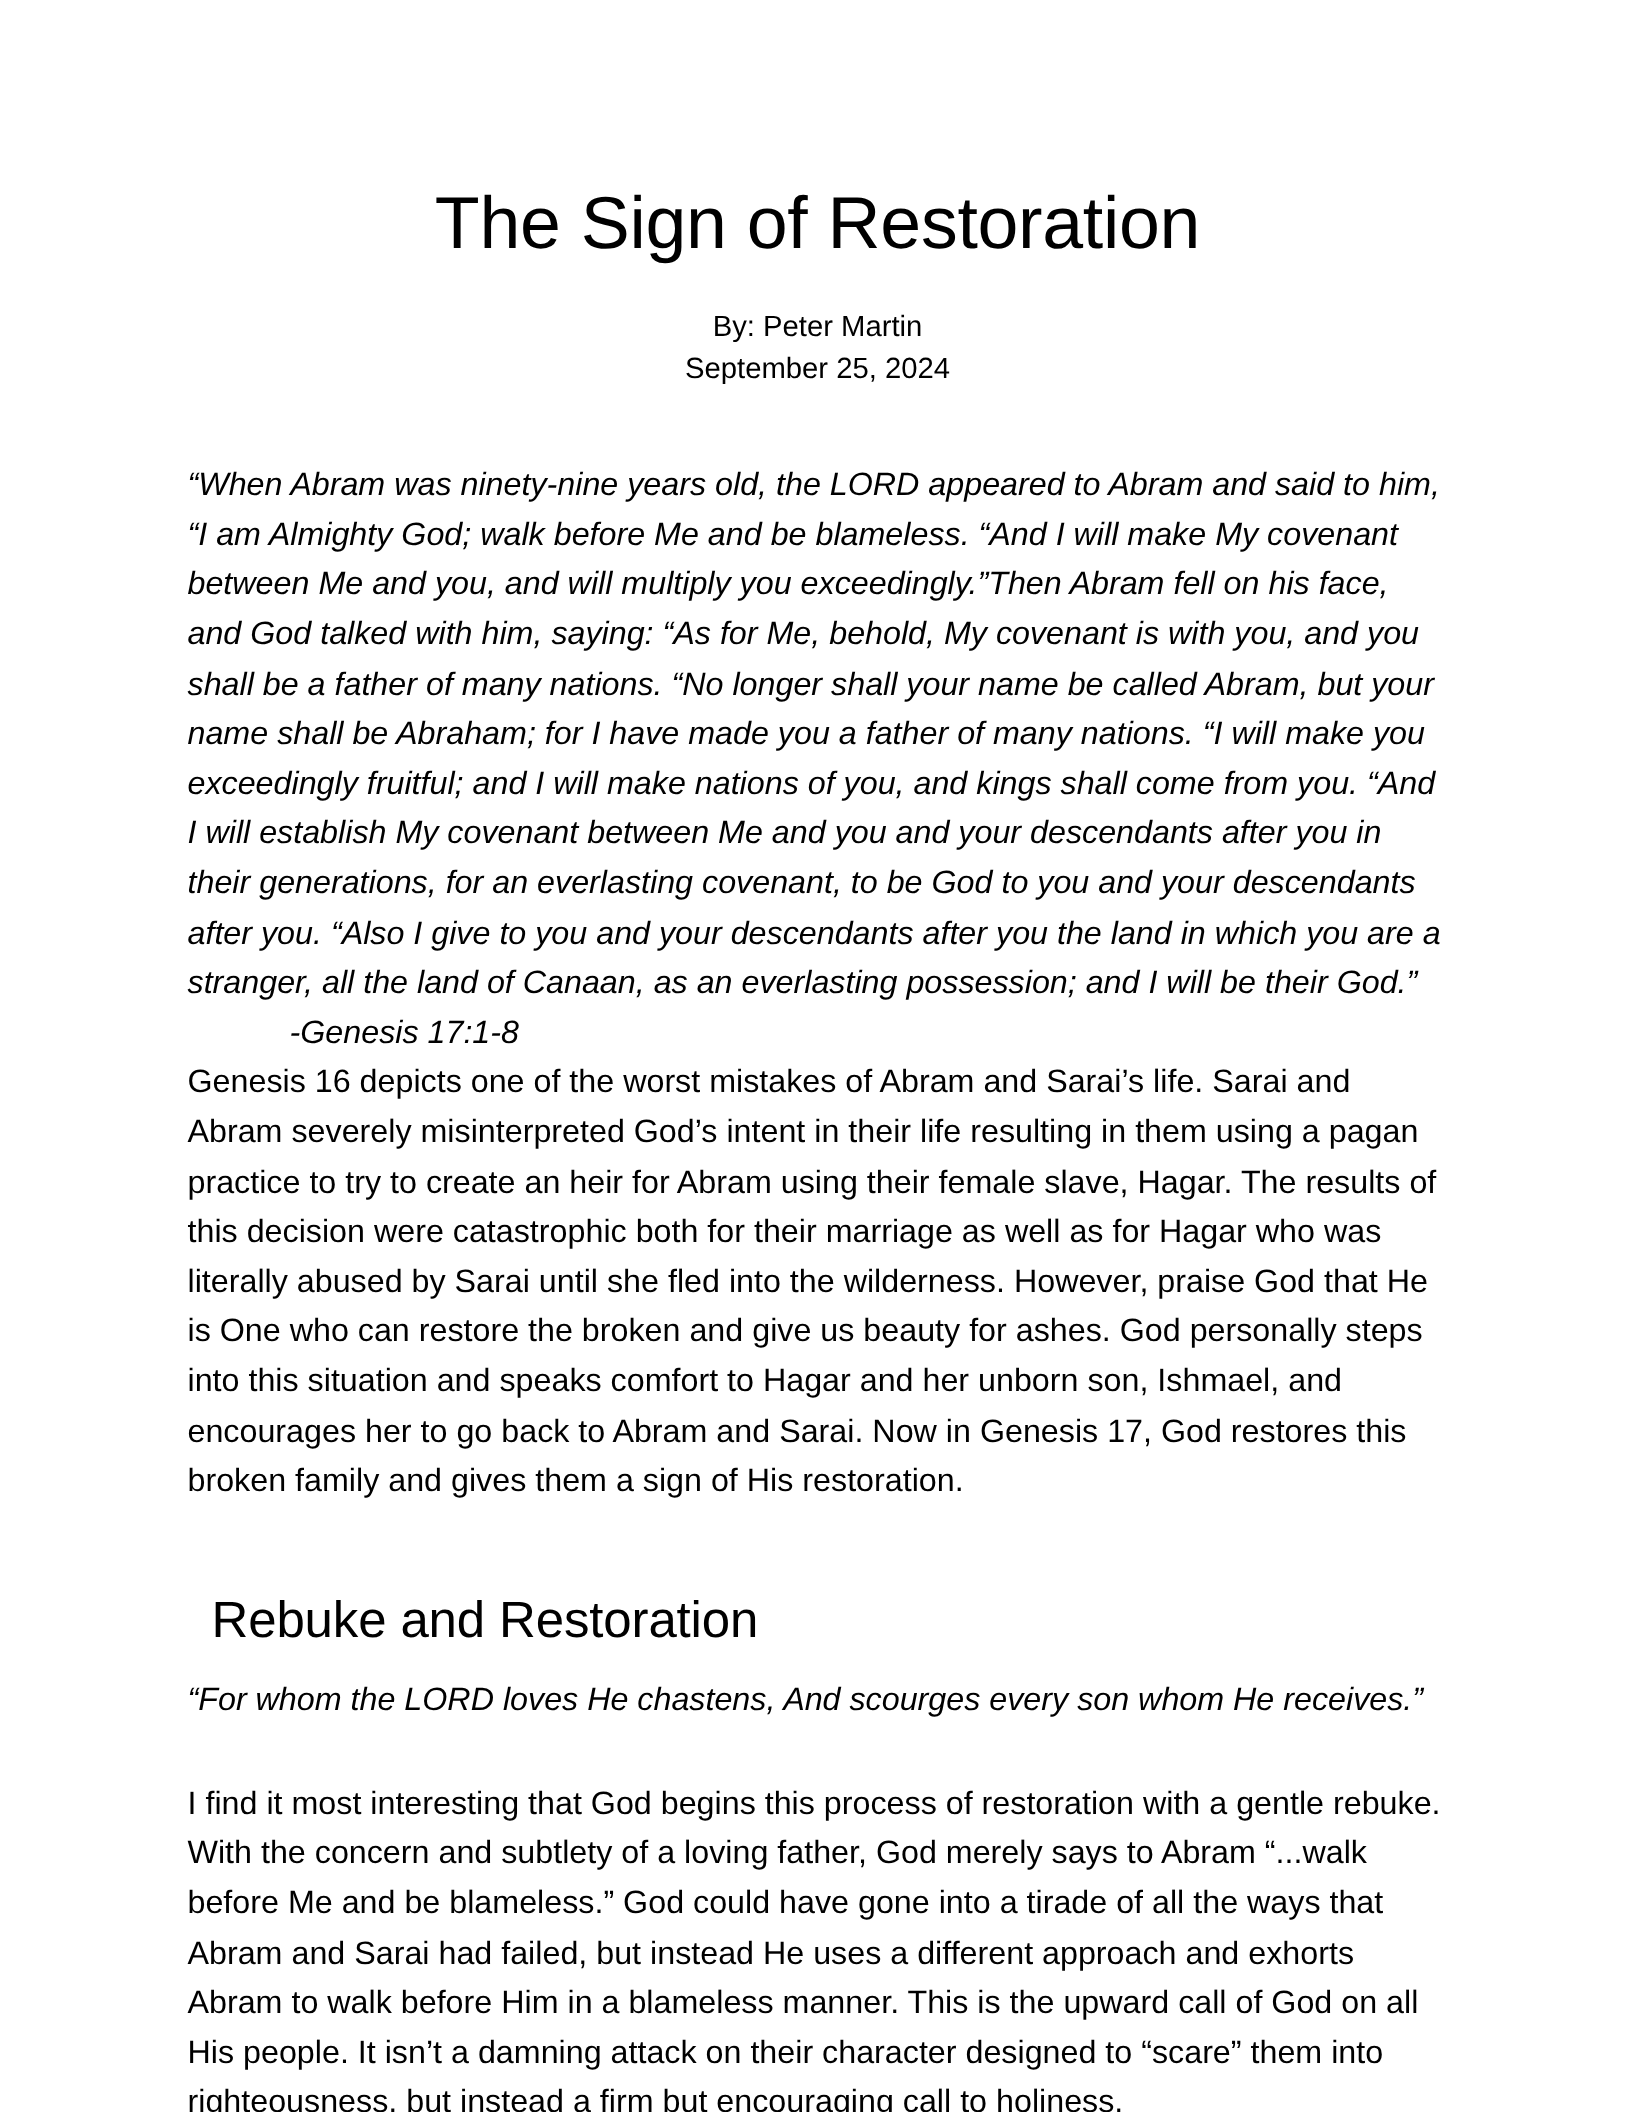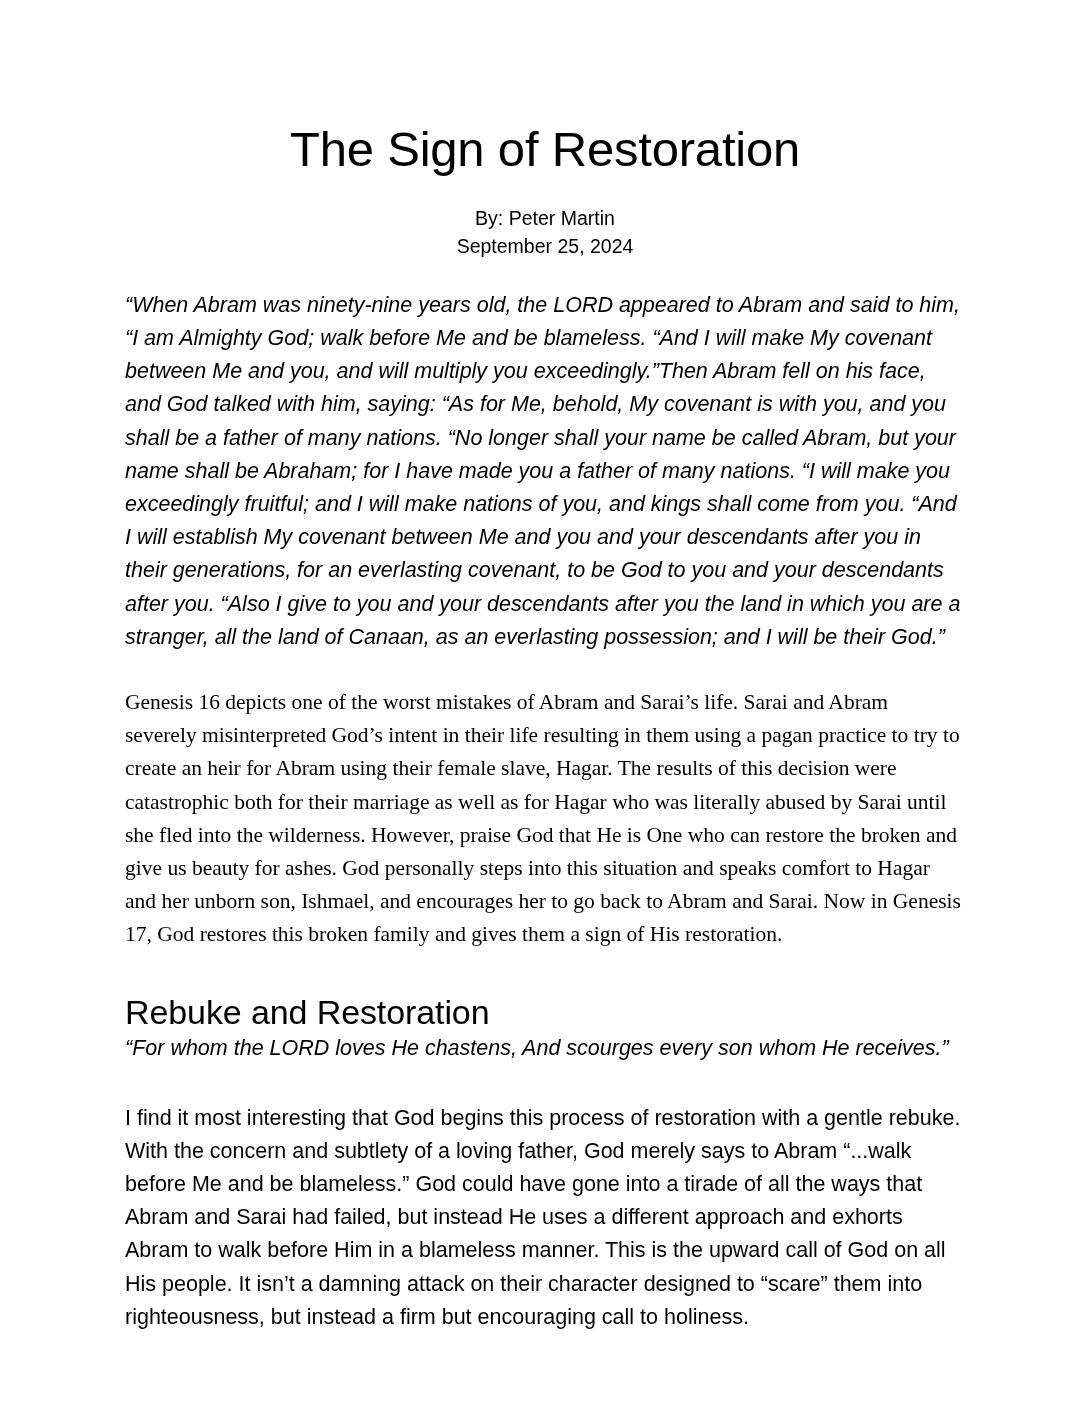--- a/index.html
+++ b/index.html
@@ -60,30 +60,28 @@
     text-align: left;
   }
   .quote {
     font-style: italic;
   }
   .citation {
     font-style: italic;
     padding-left: 68px;
   }
   .blockquote-top {
-    margin-top: 28px;
+    margin-top: 46px;
   }
   .body-para {
-    margin-top: 32px;
-    font-family: Liberation Serif, serif;
   }
 
   
   .section-heading {
-    margin: 0;
+    margin: 16px;
     padding-top: 40px;
     font-size: 34px;
     font-weight: 400;
     line-height: 1.2;
     letter-spacing: -0.1px;
   }
   .heading-quote {
   }
   .after-heading-para {
     margin-top: 36px;
@@ -97,20 +95,21 @@
 
     <h1 class="doc-title">The Sign of Restoration</h1>
 
     <div class="byline-block">
       <div class="byline">By: Peter Martin</div>
       <div class="byline">September 25, 2024</div>
     </div>
 
     <p class="para quote blockquote-top">“When Abram was ninety-nine years old, the LORD appeared to Abram and said to him, “I am Almighty God; walk before Me and be blameless. “And I will make My covenant between Me and you, and will multiply you exceedingly.”Then Abram fell on his face, and God talked with him, saying: “As for Me, behold, My covenant is with you, and you shall be a father of many nations. “No longer shall your name be called Abram, but your name shall be Abraham; for I have made you a father of many nations. “I will make you exceedingly fruitful; and I will make nations of you, and kings shall come from you. “And I will establish My covenant between Me and you and your descendants after you in their generations, for an everlasting covenant, to be God to you and your descendants after you. “Also I give to you and your descendants after you the land in which you are a stranger, all the land of Canaan, as an everlasting possession; and I will be their God.”</p>
 
+    <p class="para citation">-Genesis 17:1-8</p>
 
     <p class="para body-para">Genesis 16 depicts one of the worst mistakes of Abram and Sarai’s life. Sarai and Abram severely misinterpreted God’s intent in their life resulting in them using a pagan practice to try to create an heir for Abram using their female slave, Hagar. The results of this decision were catastrophic both for their marriage as well as for Hagar who was literally abused by Sarai until she fled into the wilderness. However, praise God that He is One who can restore the broken and give us beauty for ashes. God personally steps into this situation and speaks comfort to Hagar and her unborn son, Ishmael, and encourages her to go back to Abram and Sarai. Now in Genesis 17, God restores this broken family and gives them a sign of His restoration.</p>
 
     <h2 class="section-heading">Rebuke and Restoration</h2>
 
     <p class="para quote heading-quote">“For whom the LORD loves He chastens, And scourges every son whom He receives.”</p>
 
 
     <p class="para after-heading-para">I find it most interesting that God begins this process of restoration with a gentle rebuke. With the concern and subtlety of a loving father, God merely says to Abram “...walk before Me and be blameless.” God could have gone into a tirade of all the ways that Abram and Sarai had failed, but instead He uses a different approach and exhorts Abram to walk before Him in a blameless manner. This is the upward call of God on all His people. It isn’t a damning attack on their character designed to “scare” them into righteousness, but instead a firm but encouraging call to holiness.</p>
 

